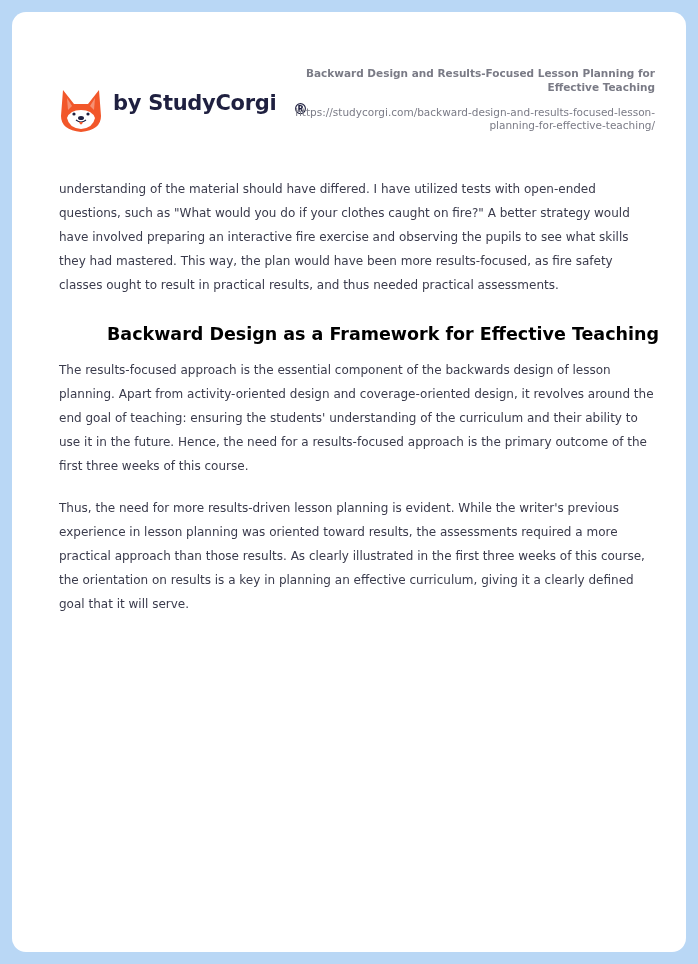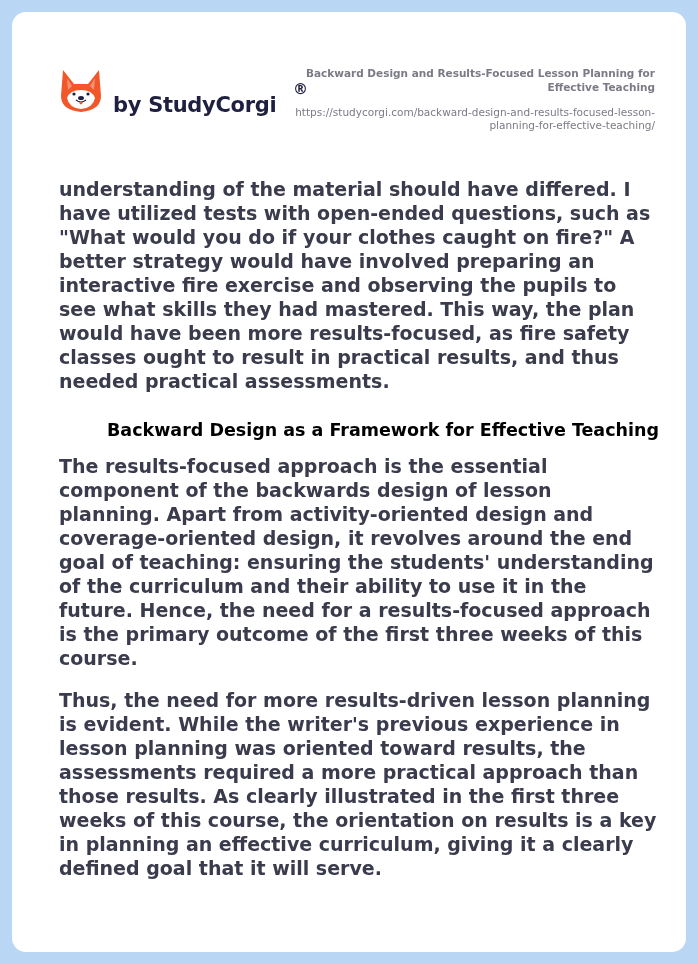--- a/index.html
+++ b/index.html
@@ -16,22 +16,22 @@
     width: 674px; height: 940px;
     background: #ffffff;
     border-radius: 14px;
   }
   .header {
     position: absolute;
     left: 0; top: 0; width: 674px; height: 140px;
   }
   .logo {
     position: absolute;
-    left: 48px; top: 56px;
-    display: flex; align-items: flex-end;
+    left: 48px; top: 76px;
+    display: flex; align-items: flex-start;
   }
   .logo-icon { width: 42px; height: 46px; }
   .logo-text {
     margin-left: 11px;
     font-family: "DejaVu Sans", sans-serif;
     font-weight: bold;
     font-size: 21px;
     color: #1f2040;
     letter-spacing: -0.3px;
     position: relative;
@@ -66,24 +66,23 @@
     color: #7a7b86;
   }
   .content {
     position: absolute;
     left: 47px; top: 165px;
     width: 600px;
   }
   p {
     margin: 0 0 18px 0;
     font-family: "DejaVu Sans", sans-serif;
-    font-size: 19px;
+    font-size: 12px;
     line-height: 24px;
     color: #3a3b4c;
-    font-weight: bold;
   }
   h2 {
     margin: 0 0 10px 0;
     padding-top: 5px;
     font-family: "DejaVu Sans", sans-serif;
     font-weight: bold;
     font-size: 17.5px;
     line-height: 28px;
     color: #000000;
     text-align: right;

